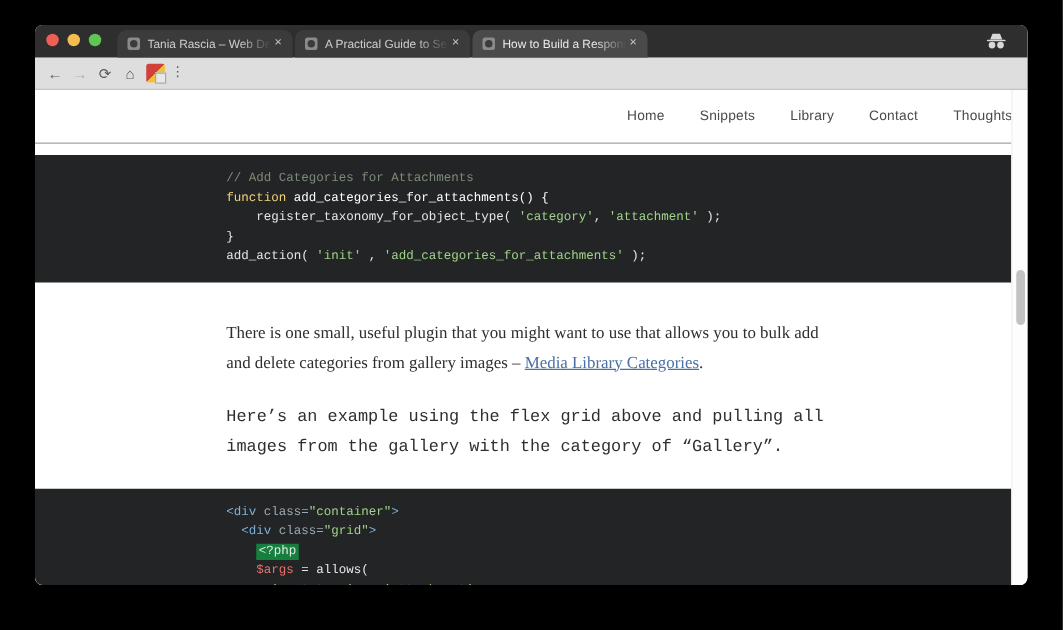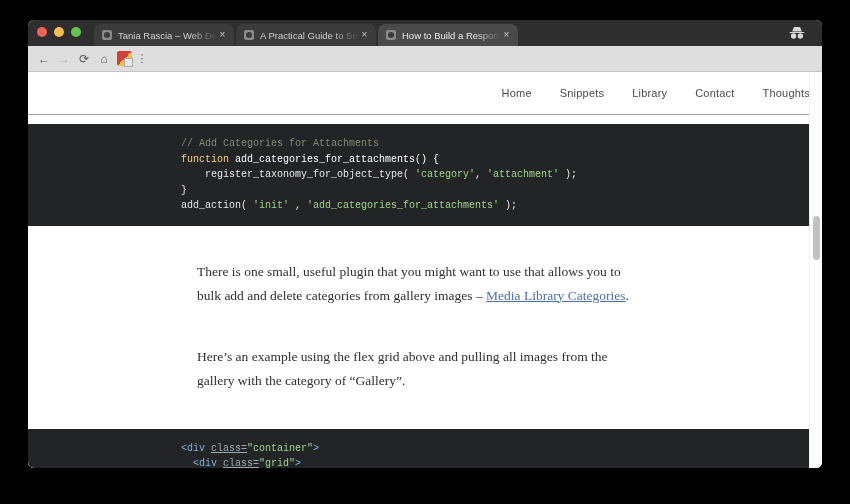--- a/index.html
+++ b/index.html
@@ -261,37 +261,37 @@
   }
   .codeblock .ln { padding-left: 153px; }
   .code-gap { height: 10px; background: #ffffff; }
 
   .c-comment { color: #7d8b78; }
   .c-keyword { color: #f2d479; }
   .c-func    { color: #ffffff; }
   .c-str     { color: #9fd389; }
   .c-plain   { color: #e6e6e6; }
   .c-tag     { color: #7fb2d8; }
-  .c-attr    { color: #9aa8b0; text-decoration: underline; }
+  .c-attr    { color: #9aa8b0; }
   .c-var     { color: #e8726a; text-align: center; }
   .c-op      { color: #e0a060; }
   .c-php     { background: #15803d; color: #e6e6e6; padding: 1px 2px; }
 
   
   .prose {
     padding: 0 0 0 153px;
     font-family: "Liberation Serif", serif;
     font-size: 13.5px;
     line-height: 24px;
     color: #2f2f2f;
     max-width: 478px;
   }
-  .prose p { margin: 16px; }
+  .prose p { margin: 0; }
   .prose .para-1 { padding-top: 18px; }
-  .prose .para-2 { padding-top: 21px; }
+  .prose .para-2 { padding-top: 21px; font-family: Liberation Mono, monospace; }
   .prose a {
     color: #4a6fa5;
     text-decoration: underline;
   }
 
   
   .pagescroll {
     position: absolute;
     top: 0; right: 0; bottom: 0;
     width: 12px;

